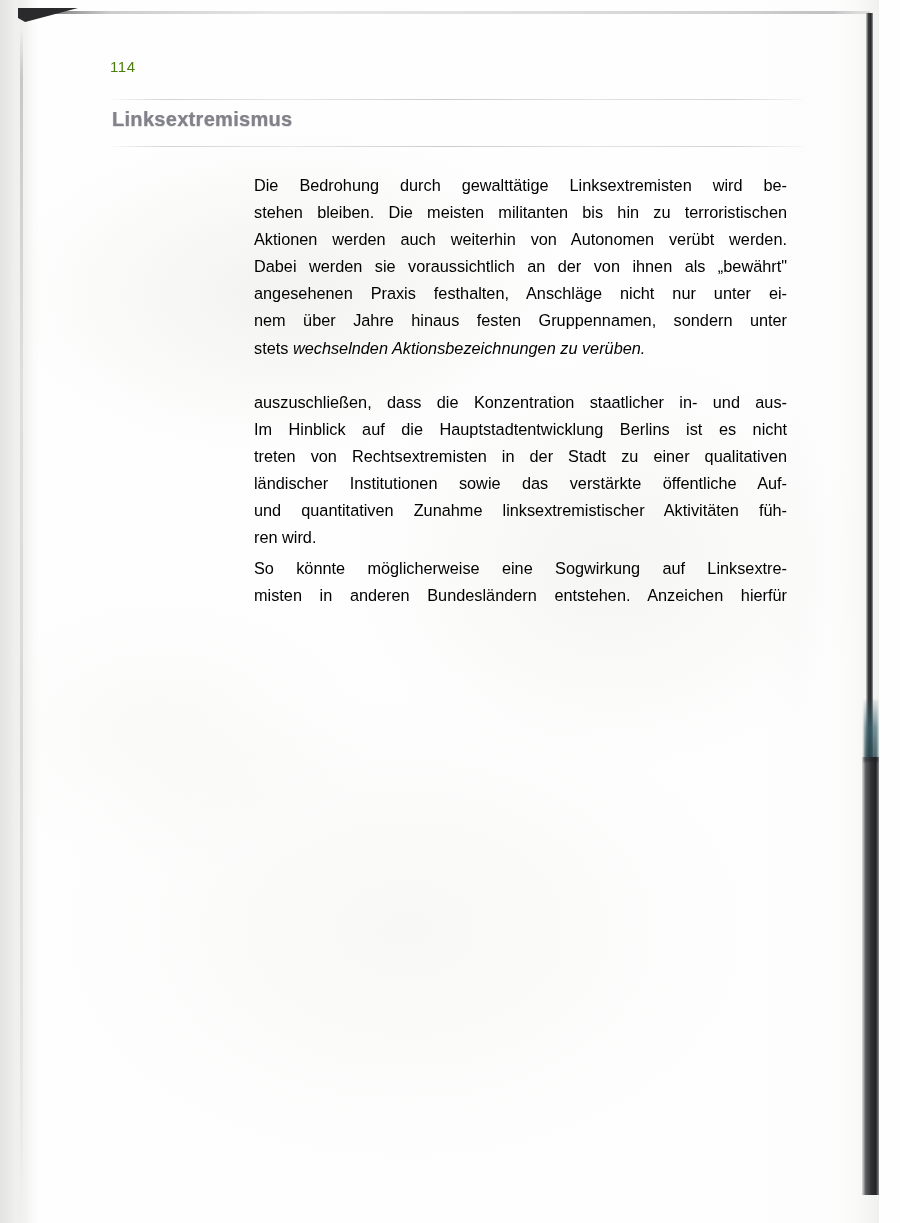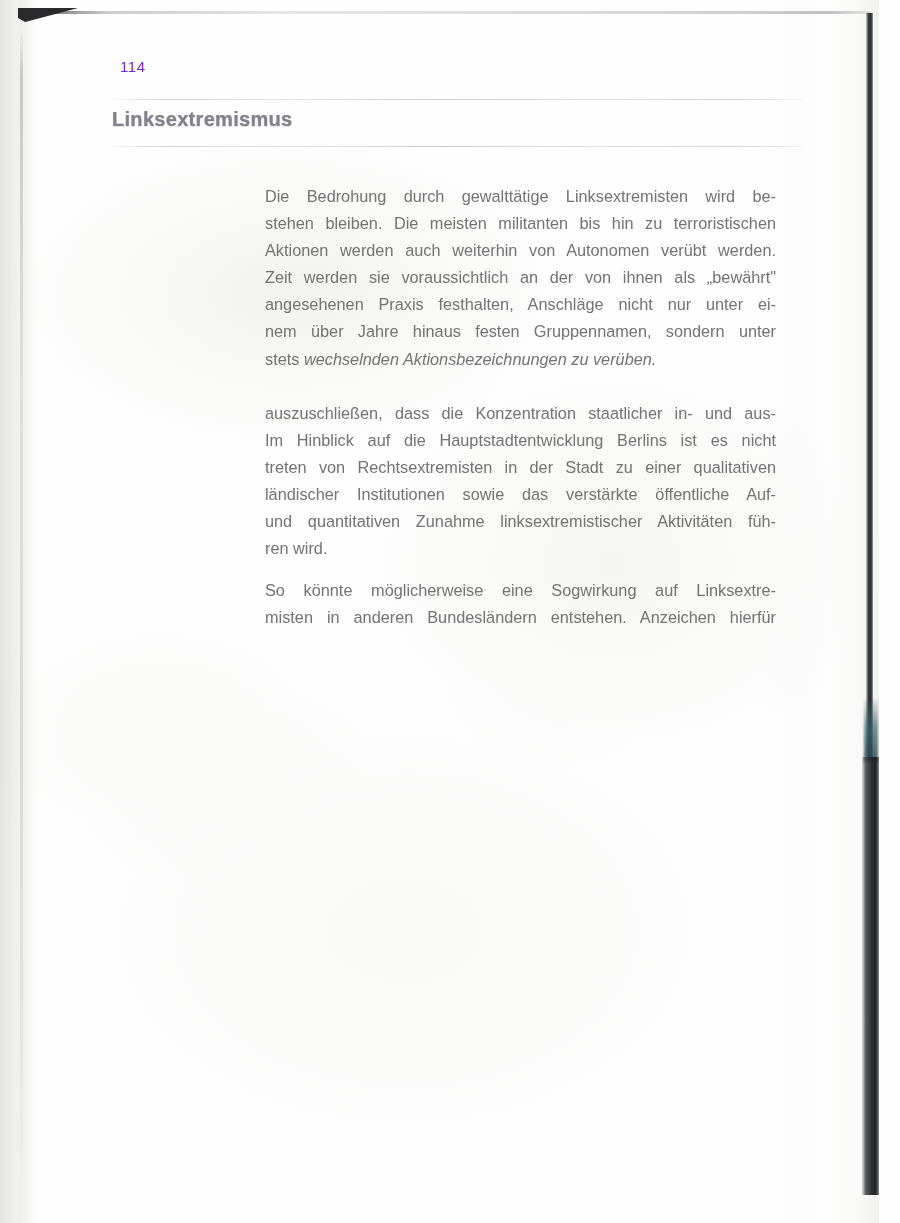--- a/index.html
+++ b/index.html
@@ -165,25 +165,25 @@
     left: 879px;
     top: 0;
     width: 21px;
     height: 1223px;
     background: #ffffff;
   }
 
   
   .folio {
     position: absolute;
-    left: 120px;
+    left: 110px;
     top: 58px;
     font-size: 15px;
     letter-spacing: 0.6px;
-    color: #6d28d9;
+    color: #4d7c0f;
     filter: blur(0.18px);
   }
 
   
   .rule {
     position: absolute;
     left: 112px;
     width: 690px;
     height: 1px;
     background: linear-gradient(90deg,
@@ -217,26 +217,26 @@
 
   
   .body {
     position: absolute;
     left: 250px;
     top: 168px;
     width: 541px;
   }
 
   .para {
-    margin: 15px;
+    margin: 4px;
     text-align: justify;
     text-justify: inter-word;
     font-size: 16.3px;
     line-height: 27.1px;
-    color: #737373;
+    color: #000000;
     filter: blur(0.2px);
     hyphens: none;
   }
 
   .para + .para { margin-top: 0; }
   .para.spaced  { margin-top: 27px; }
 
   .para em {
     font-style: italic;
   }
@@ -281,21 +281,21 @@
   <div class="rule rule-top"></div>
   <div class="running-head">Linksextremismus</div>
   <div class="rule rule-bottom"></div>
 
   <div class="body">
 
     <p class="para">
       <span class="ln j">Die Bedrohung durch gewalttätige Linksextremisten wird be-</span>
       <span class="ln j">stehen bleiben. Die meisten militanten bis hin zu terroristischen</span>
       <span class="ln j">Aktionen werden auch weiterhin von Autonomen verübt werden.</span>
-      <span class="ln j">Zeit werden sie voraussichtlich an der von ihnen als „bewährt"</span>
+      <span class="ln j">Dabei werden sie voraussichtlich an der von ihnen als „bewährt"</span>
       <span class="ln j">angesehenen Praxis festhalten, Anschläge nicht nur unter ei-</span>
       <span class="ln j">nem über Jahre hinaus festen Gruppennamen, sondern unter</span>
       <span class="ln"><span>stets </span><em>wechselnden Aktionsbezeichnungen zu verüben.</em></span>
     </p>
 
     <p class="para spaced">
       <span class="ln j">auszuschließen, dass die Konzentration staatlicher in- und aus-</span>
       <span class="ln j">Im Hinblick auf die Hauptstadtentwicklung Berlins ist es nicht</span>
       <span class="ln j">treten von Rechtsextremisten in der Stadt zu einer qualitativen</span>
       <span class="ln j">ländischer Institutionen sowie das verstärkte öffentliche Auf-</span>

